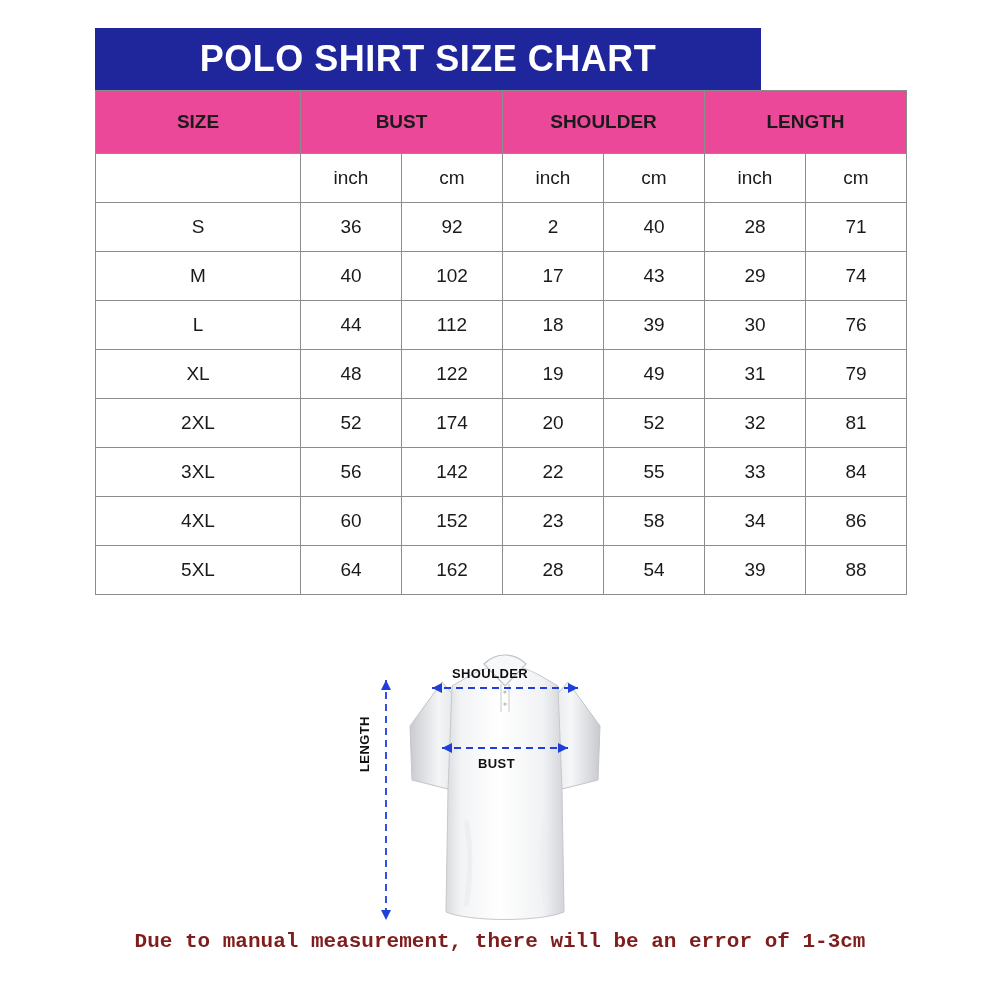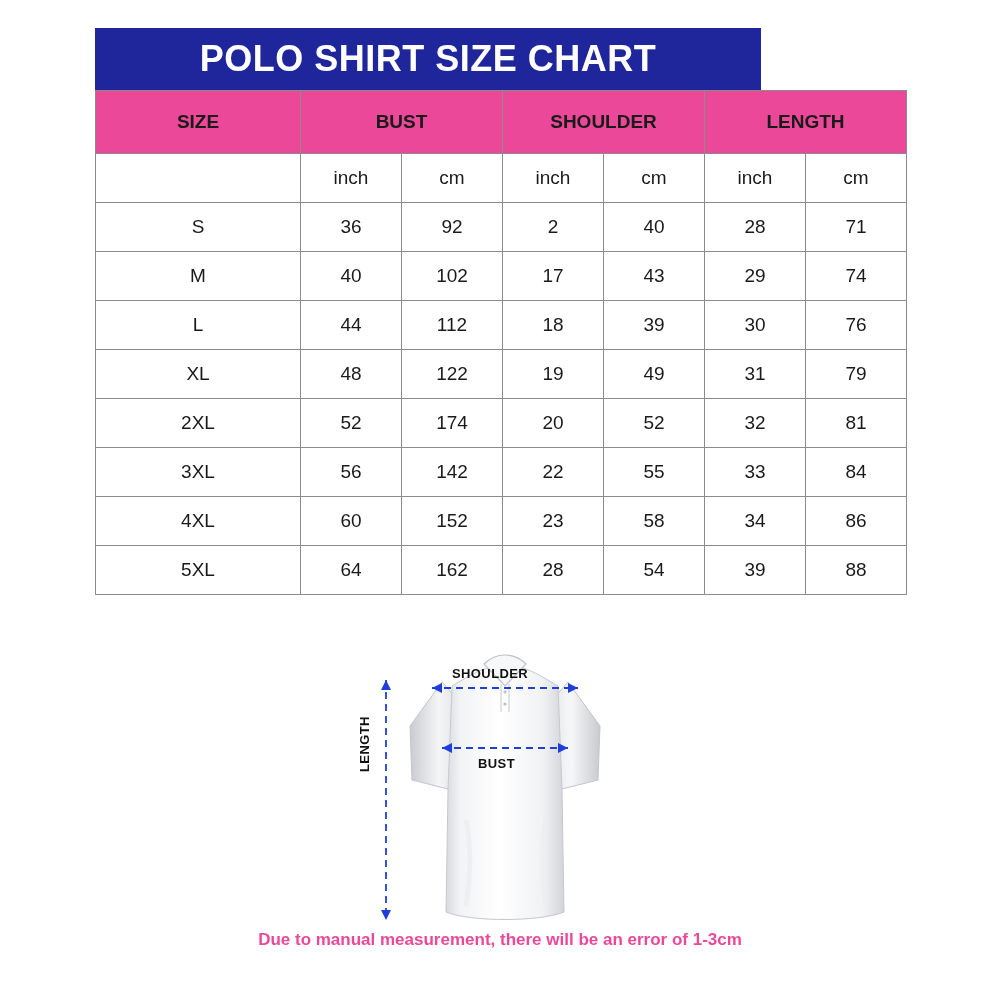--- a/index.html
+++ b/index.html
@@ -107,23 +107,24 @@
     transform: rotate(-90deg);
     transform-origin: left top;
   }
 
   .note {
     position: absolute;
     left: 0;
     top: 930px;
     width: 1000px;
     text-align: center;
-    color: #ec4899;
-    font-size: 17px;
-    font-weight: bold;
+    color: #7f1d1d;
+    font-size: 21px;
+    font-weight: bold;
+    font-family: Liberation Mono, monospace;
   }
 </style>
 </head>
 <body>
 
 <div id="page">
 
   <div class="chart-wrap">
 
     <div class="chart-title">POLO SHIRT SIZE CHART</div>

